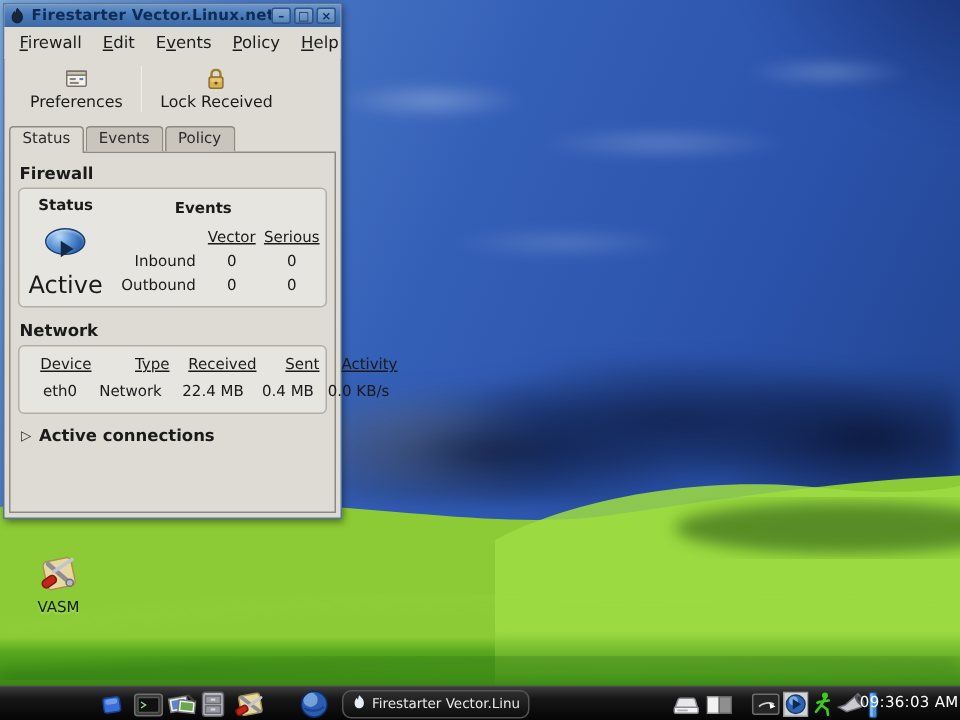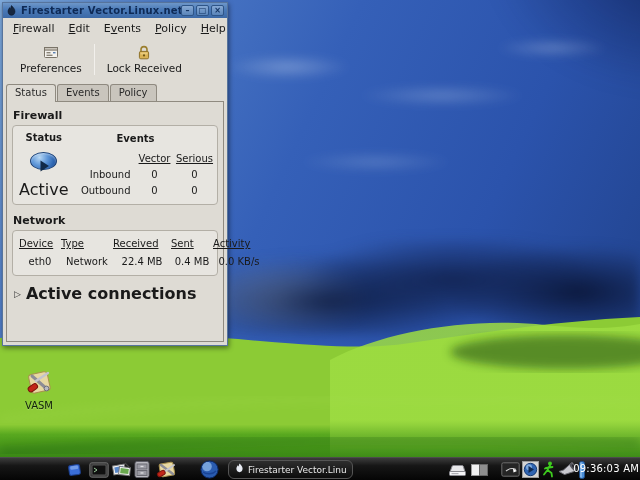--- a/index.html
+++ b/index.html
@@ -69,26 +69,26 @@
   .playbtn svg { position:absolute; left:9px; top:7px; }
   .fw-left .statusv { margin-top:10px; font-size:16px; }
   .fw-right { flex:1; padding-left:10px; padding-top:1px; }
   .fw-right .hdr { font-weight:bold; font-size:10px; margin-left:38px; }
   .ev-grid { display:grid; grid-template-columns:58px 36px 44px; margin-top:8px; row-gap:5px; font-size:10px; align-items:center; }
   .ev-grid .collab { text-align:center; text-decoration:underline; }
   .ev-grid .rowlab { text-align:right; padding-right:6px; }
   .ev-grid .val { text-align:center; }
 
   .net-grid { display:grid; grid-template-columns:42px 52px 58px 42px 52px; font-size:10px; row-gap:7px; padding:2px 0 3px; }
-  .net-grid .collab { text-align:left; text-decoration:underline; }
+  .net-grid .collab { text-align:right; text-decoration:underline; }
   .net-grid .cell { text-align:center; }
 
   .expander { display:flex; align-items:center; gap:5px; margin:8px 0 0 2px; cursor:pointer; }
   .expander .tri { font-size:9px; color:#333; }
-  .expander .elbl { font-weight:bold; font-size:16px; }
+  .expander .elbl { font-weight:bold; font-size:11px; }
 
   
   .taskbar { position:absolute; left:0; top:457px; width:640px; height:23px;
     background:linear-gradient(180deg,#3c3c3c 0%,#161616 35%,#050505 100%); border-top:1px solid #4c4c4c; }
   .menu-btn { position:absolute; left:4px; top:1px; height:21px; display:flex; align-items:center; gap:4px; cursor:pointer; }
   .menu-logo { width:17px; height:17px; border-radius:50%;
     background:radial-gradient(circle at 35% 30%, #ffffff 0%, #9cc0ee 30%, #3a72c8 70%, #1c4690 100%);
     border:1px solid #0e2a5c; position:relative; }
   .menu-logo svg { position:absolute; left:3px; top:4px; }
   .menu-txt { color:#fff; font-weight:bold; font-style:italic; font-size:14px; text-shadow:1px 1px 1px #000; }

